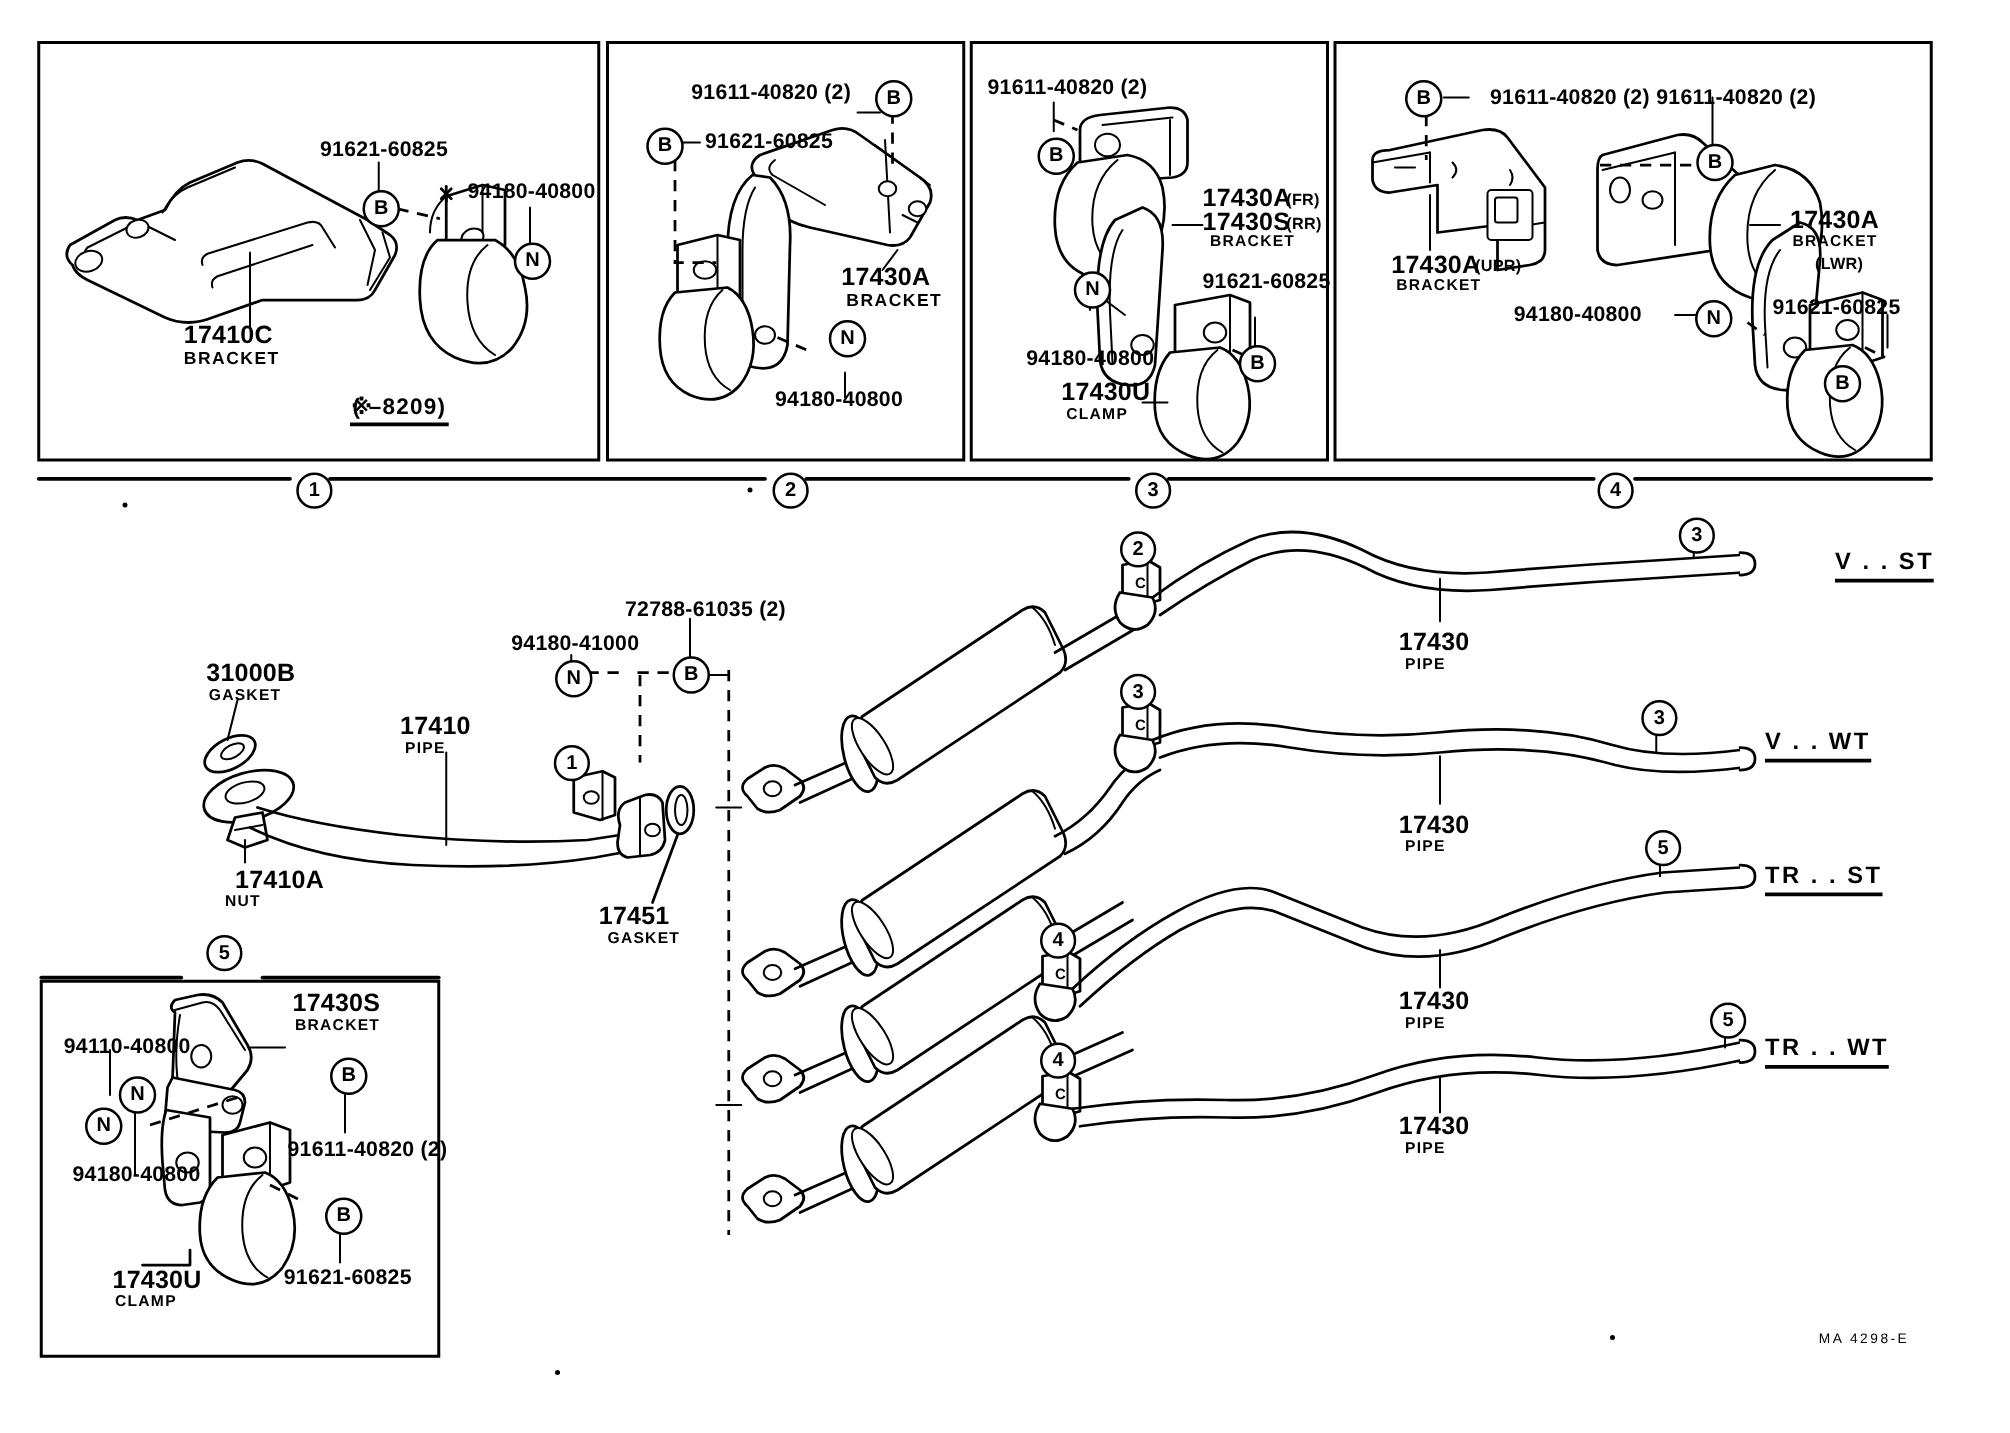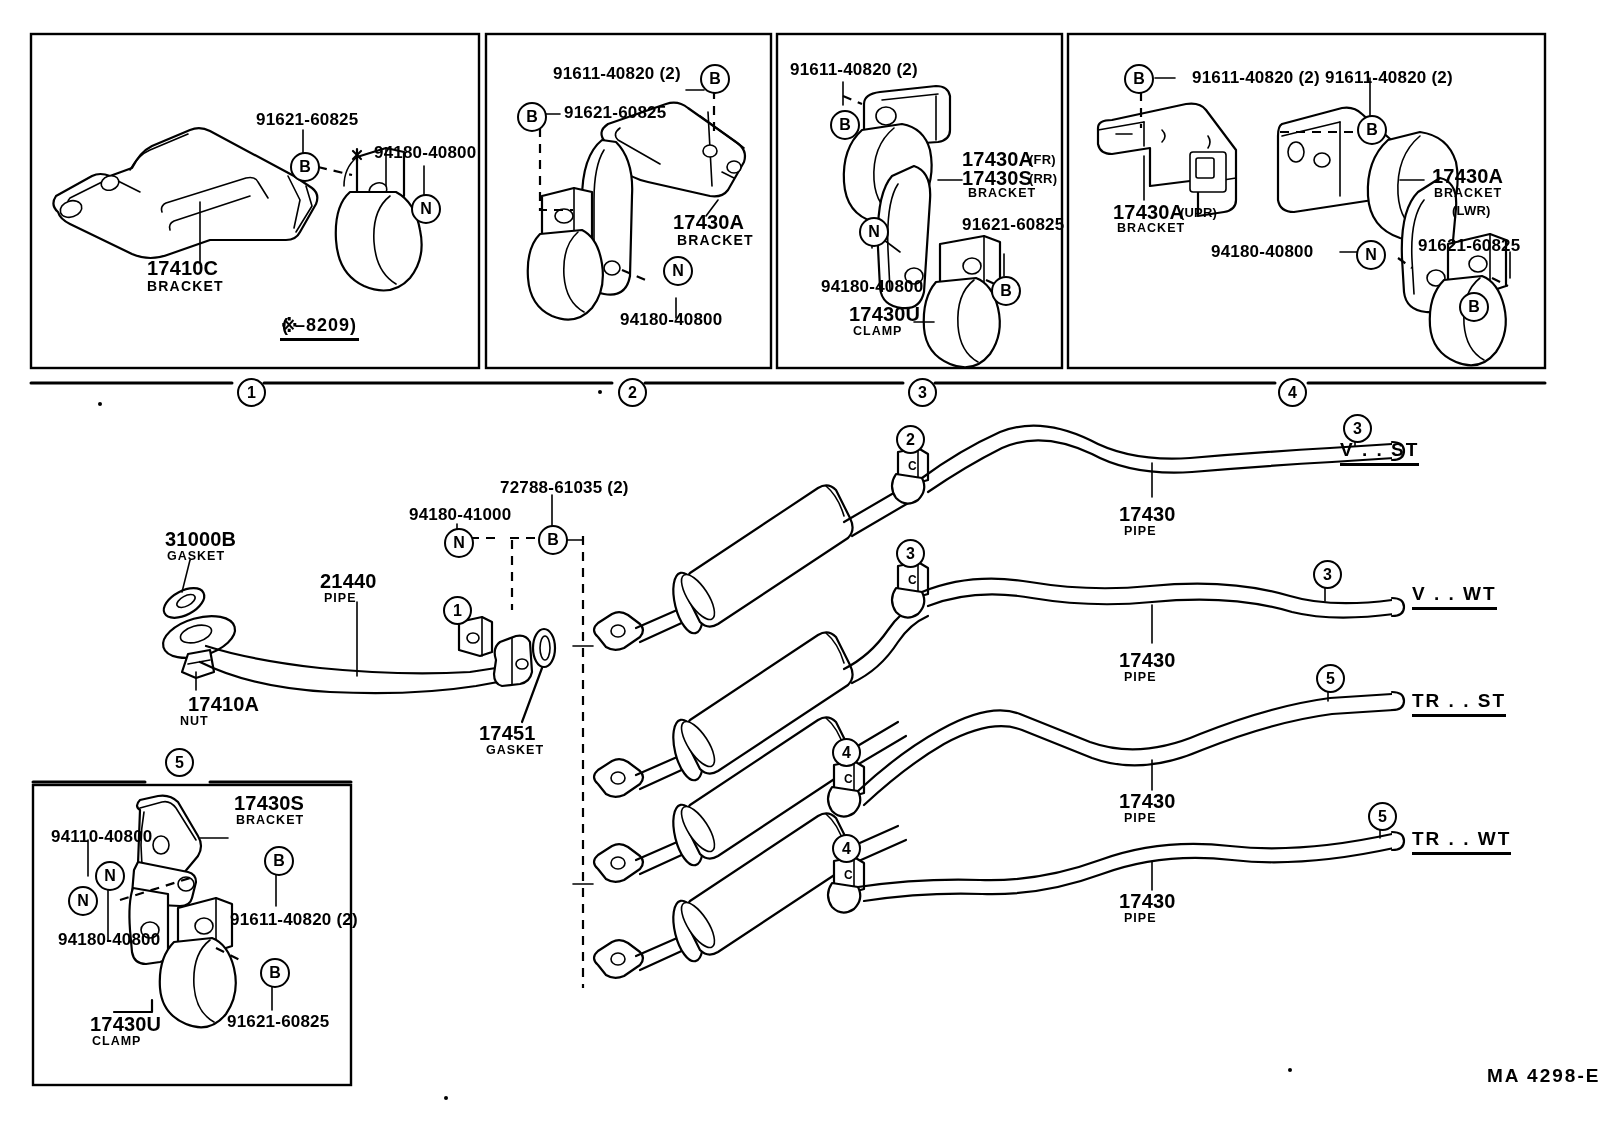--- a/index.html
+++ b/index.html
@@ -9,21 +9,21 @@
   svg.art{position:absolute;left:0;top:0;width:1608px;height:1146px;}
 
   .lbl{position:absolute;white-space:nowrap;font-weight:bold;letter-spacing:.2px;}
   .pn{font-size:17px;}
   .big{font-size:20px;}
   .sub{font-size:14px;letter-spacing:1.2px;font-weight:bold;}
   .sub-s{font-size:12.5px;letter-spacing:1px;font-weight:bold;}
   .suffix{font-size:13px;font-weight:bold;}
   .variant{font-size:19px;font-weight:bold;letter-spacing:2px;
            border-bottom:3px solid #000;padding-bottom:2px;}
-  .footer{font-size:19px;font-weight:bold;letter-spacing:2px;margin-left:32px;}
+  .footer{font-size:11px;font-weight:normal;letter-spacing:2px;}
   .note{font-size:18px;font-weight:bold;letter-spacing:1px;
         border-bottom:3px solid #000;padding:0 2px 2px 2px;}
   .star{font-size:17px;font-weight:bold;}
 
   
   .circ{position:absolute;border:2.2px solid #000;border-radius:50%;
         display:flex;align-items:center;justify-content:center;
         font-weight:bold;background:#fff;}
   .c-num-o{width:25px;height:25px;font-size:16px;border-radius:50%;}
   .c-bn{width:26px;height:26px;font-size:16px;}
@@ -477,33 +477,33 @@
   <div class="lbl pn" style="left:230px;top:910px;">91611-40820 (2)</div>
   <div class="circ c-bn" style="left:260px;top:958px;">B</div>
   <div class="lbl pn" style="left:227px;top:1012px;">91621-60825</div>
   <div class="lbl big" style="left:90px;top:1013px;">17430U</div>
   <div class="lbl sub-s" style="left:92px;top:1034px;">CLAMP</div>
 
   <div class="lbl big" style="left:165px;top:528px;">31000B</div>
   <div class="lbl sub-s" style="left:167px;top:549px;">GASKET</div>
   <div class="lbl big" style="left:168px;top:693px;margin-left:20px;">17410A</div>
   <div class="lbl sub-s" style="left:180px;top:714px;">NUT</div>
-  <div class="lbl big" style="left:320px;top:570px;">21440</div>
+  <div class="lbl big" style="left:320px;top:570px;">17410</div>
   <div class="lbl sub-s" style="left:324px;top:591px;">PIPE</div>
   <div class="lbl pn" style="left:409px;top:505px;">94180-41000</div>
   <div class="circ c-bn" style="left:444px;top:528px;">N</div>
   <div class="lbl pn" style="left:500px;top:478px;">72788-61035 (2)</div>
   <div class="circ c-bn" style="left:538px;top:525px;">B</div>
   <div class="circ c-num-o" style="left:443px;top:596px;">1</div>
   <div class="lbl big" style="left:479px;top:722px;">17451</div>
   <div class="lbl sub-s" style="left:486px;top:743px;">GASKET</div>
 
   <div class="circ c-num-o" style="left:896px;top:425px;">2</div>
   <div class="circ c-num-o" style="left:1343px;top:414px;">3</div>
-  <div class="lbl variant" style="left:1340px;top:439px;">V . . ST</div>
+  <div class="lbl variant" style="left:1468px;top:439px;">V . . ST</div>
   <div class="lbl big" style="left:1119px;top:503px;">17430</div>
   <div class="lbl sub-s" style="left:1124px;top:524px;">PIPE</div>
 
   <div class="circ c-num-o" style="left:896px;top:539px;">3</div>
   <div class="circ c-num-o" style="left:1313px;top:560px;">3</div>
   <div class="lbl variant" style="left:1412px;top:583px;">V . . WT</div>
   <div class="lbl big" style="left:1119px;top:649px;">17430</div>
   <div class="lbl sub-s" style="left:1124px;top:670px;">PIPE</div>
 
   <div class="circ c-num-o" style="left:832px;top:738px;">4</div>

